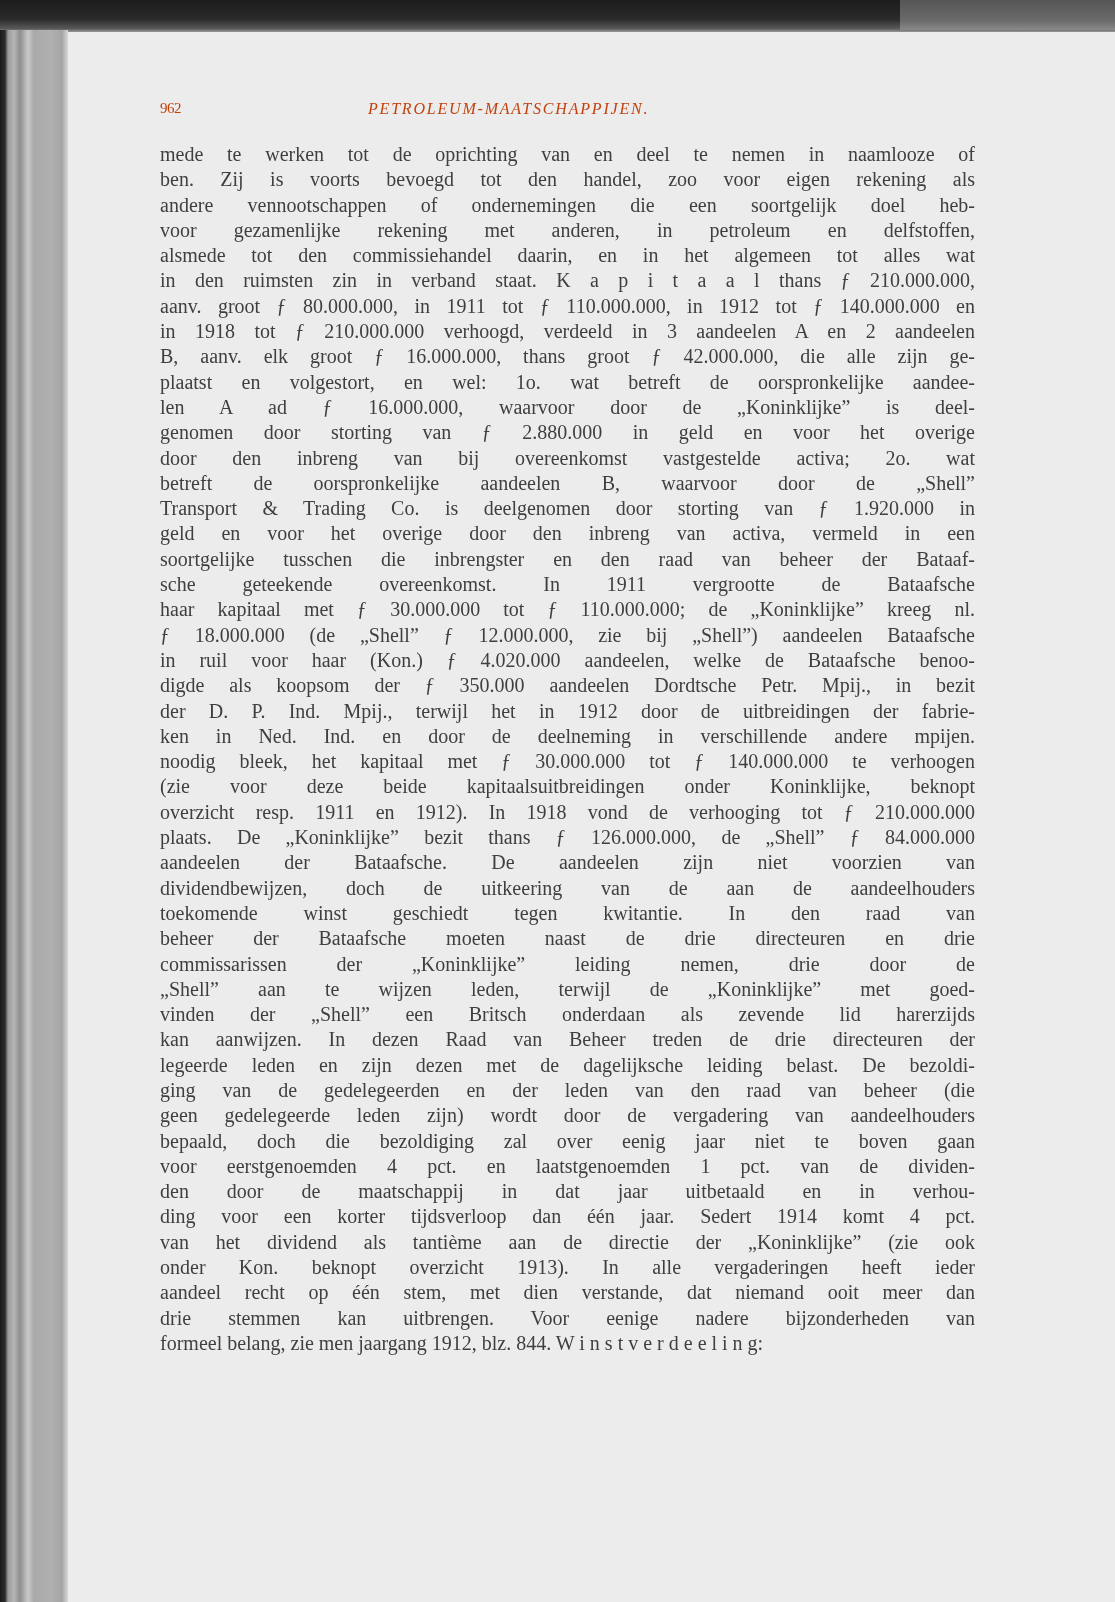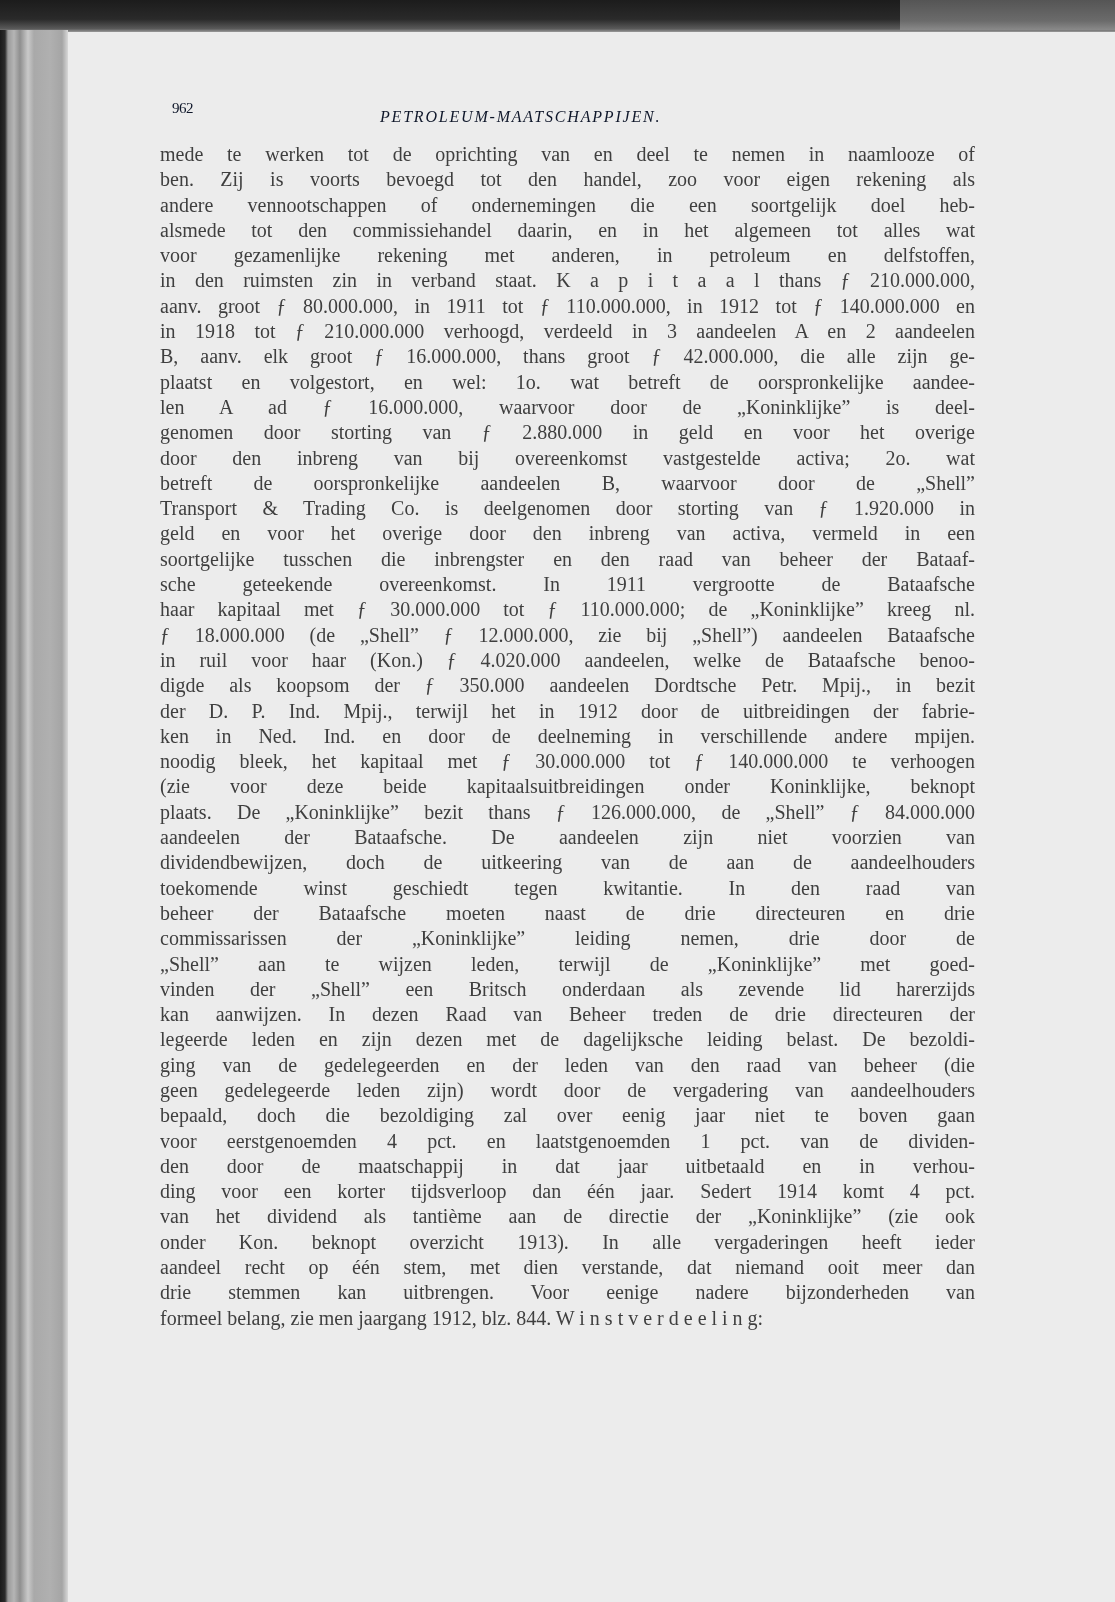--- a/index.html
+++ b/index.html
@@ -19,30 +19,30 @@
     .binding {
       position: absolute; left: 0; top: 30px; width: 68px; height: 1572px;
       background: linear-gradient(90deg, #1a1a1a 0px, #2b2b2b 5px, #9a9a9a 8px, #b5b5b5 14px,
         #8f8f8f 20px, #c9c9c9 28px, #a9a9a9 34px, #b0b0b0 50px, #a5a5a5 62px, #d8d8d8 68px);
     }
     .page {
       position: absolute; left: 68px; top: 32px; width: 1047px; height: 1570px;
       background: #ececec;
     }
     .header {
-      position: absolute; left: 172px; top: 100px; width: 820px; height: 24px;
-      color: #0f172a;
+      position: absolute; left: 160px; top: 100px; width: 820px; height: 24px;
+      color: #c2410c;
     }
     .page-number {
       position: absolute; left: 0; top: 0; font-size: 15px;
       font-family: "Liberation Serif", serif; letter-spacing: -0.5px;
     }
     .running-title {
       position: absolute; left: 208px; top: 0; font-size: 16px; font-style: italic;
-      letter-spacing: 1.8px; font-family: "Liberation Serif", serif; margin-top: 8px;
+      letter-spacing: 1.8px; font-family: "Liberation Serif", serif;
     }
     .body-text {
       position: absolute; left: 160px; top: 142px; width: 815px;
       color: #3f3f3f;
       font-family: "Liberation Serif", "DejaVu Serif", serif;
       font-size: 20px;
     }
     .line {
       height: 25.3px; line-height: 25.3px; white-space: nowrap;
       text-align: justify; text-align-last: justify; overflow: hidden;
@@ -60,22 +60,22 @@
 
 <div class="header">
   <span class="page-number">962</span>
   <span class="running-title">PETROLEUM-MAATSCHAPPIJEN.</span>
 </div>
 
 <div class="body-text" id="body-text">
     <div class="line">mede te werken tot de oprichting van en deel te nemen in naamlooze of</div>
     <div class="line">ben. Zij is voorts bevoegd tot den handel, zoo voor eigen rekening als</div>
     <div class="line">andere vennootschappen of ondernemingen die een soortgelijk doel heb-</div>
+    <div class="line">voor gezamenlijke rekening met anderen, in petroleum en delfstoffen,</div>
     <div class="line">alsmede tot den commissiehandel daarin, en in het algemeen tot alles wat</div>
-    <div class="line">voor gezamenlijke rekening met anderen, in petroleum en delfstoffen,</div>
     <div class="line">in den ruimsten zin in verband staat.  K a p i t a a l  thans ƒ 210.000.000,</div>
     <div class="line">aanv. groot ƒ 80.000.000, in 1911 tot ƒ 110.000.000, in 1912 tot ƒ 140.000.000 en</div>
     <div class="line">in 1918 tot ƒ 210.000.000 verhoogd, verdeeld in 3 aandeelen A en 2 aandeelen</div>
     <div class="line">B, aanv. elk groot ƒ 16.000.000, thans groot ƒ 42.000.000, die alle zijn ge-</div>
     <div class="line">plaatst en volgestort, en wel: 1o. wat betreft de oorspronkelijke aandee-</div>
     <div class="line">len A ad ƒ 16.000.000, waarvoor door de „Koninklijke” is deel-</div>
     <div class="line">genomen door storting van ƒ 2.880.000 in geld en voor het overige</div>
     <div class="line">door den inbreng van bij overeenkomst vastgestelde activa; 2o. wat</div>
     <div class="line">betreft de oorspronkelijke aandeelen B, waarvoor door de „Shell”</div>
     <div class="line">Transport &amp; Trading Co. is deelgenomen door storting van ƒ 1.920.000 in</div>
@@ -83,20 +83,21 @@
     <div class="line">soortgelijke tusschen die inbrengster en den raad van beheer der Bataaf-</div>
     <div class="line">sche geteekende overeenkomst.  In 1911 vergrootte de Bataafsche</div>
     <div class="line">haar kapitaal met ƒ 30.000.000 tot ƒ 110.000.000; de „Koninklijke” kreeg nl.</div>
     <div class="line">ƒ 18.000.000 (de „Shell” ƒ 12.000.000, zie bij „Shell”) aandeelen Bataafsche</div>
     <div class="line">in ruil voor haar (Kon.) ƒ 4.020.000 aandeelen, welke de Bataafsche benoo-</div>
     <div class="line">digde als koopsom der ƒ 350.000 aandeelen Dordtsche Petr. Mpij., in bezit</div>
     <div class="line">der D. P. Ind. Mpij., terwijl het in 1912 door de uitbreidingen der fabrie-</div>
     <div class="line">ken in Ned. Ind. en door de deelneming in verschillende andere mpijen.</div>
     <div class="line">noodig bleek, het kapitaal met ƒ 30.000.000 tot ƒ 140.000.000 te verhoogen</div>
     <div class="line">(zie voor deze beide kapitaalsuitbreidingen onder Koninklijke, beknopt</div>
+    <div class="line">overzicht resp. 1911 en 1912).  In 1918 vond de verhooging tot ƒ 210.000.000</div>
     <div class="line">plaats.  De „Koninklijke” bezit thans ƒ 126.000.000, de „Shell” ƒ 84.000.000</div>
     <div class="line">aandeelen der Bataafsche.  De aandeelen zijn niet voorzien van</div>
     <div class="line">dividendbewijzen, doch de uitkeering van de aan de aandeelhouders</div>
     <div class="line">toekomende winst geschiedt tegen kwitantie.  In den raad van</div>
     <div class="line">beheer der Bataafsche moeten naast de drie directeuren en drie</div>
     <div class="line">commissarissen der „Koninklijke” leiding nemen, drie door de</div>
     <div class="line">„Shell” aan te wijzen leden, terwijl de „Koninklijke” met goed-</div>
     <div class="line">vinden der „Shell” een Britsch onderdaan als zevende lid harerzijds</div>
     <div class="line">kan aanwijzen.  In dezen Raad van Beheer treden de drie directeuren der</div>
     <div class="line">legeerde leden en zijn dezen met de dagelijksche leiding belast. De bezoldi-</div>

